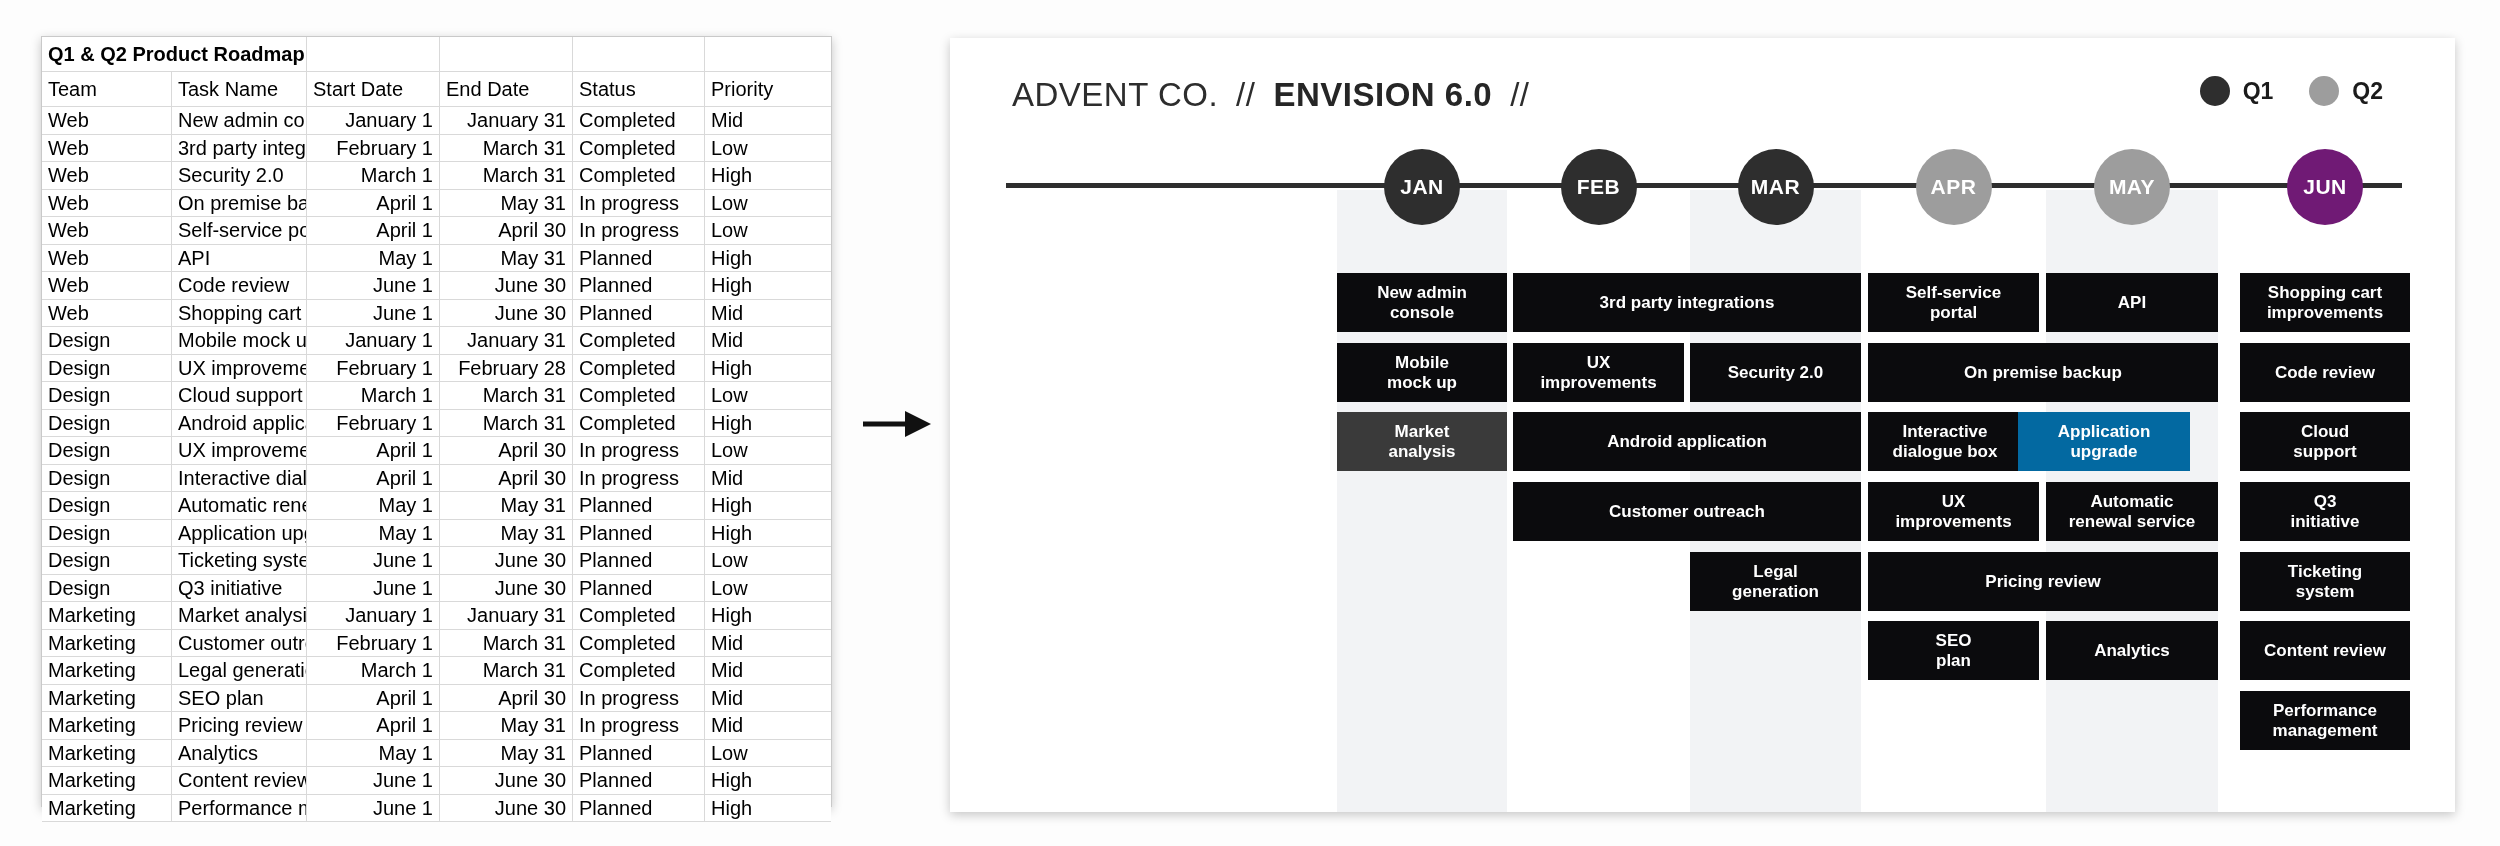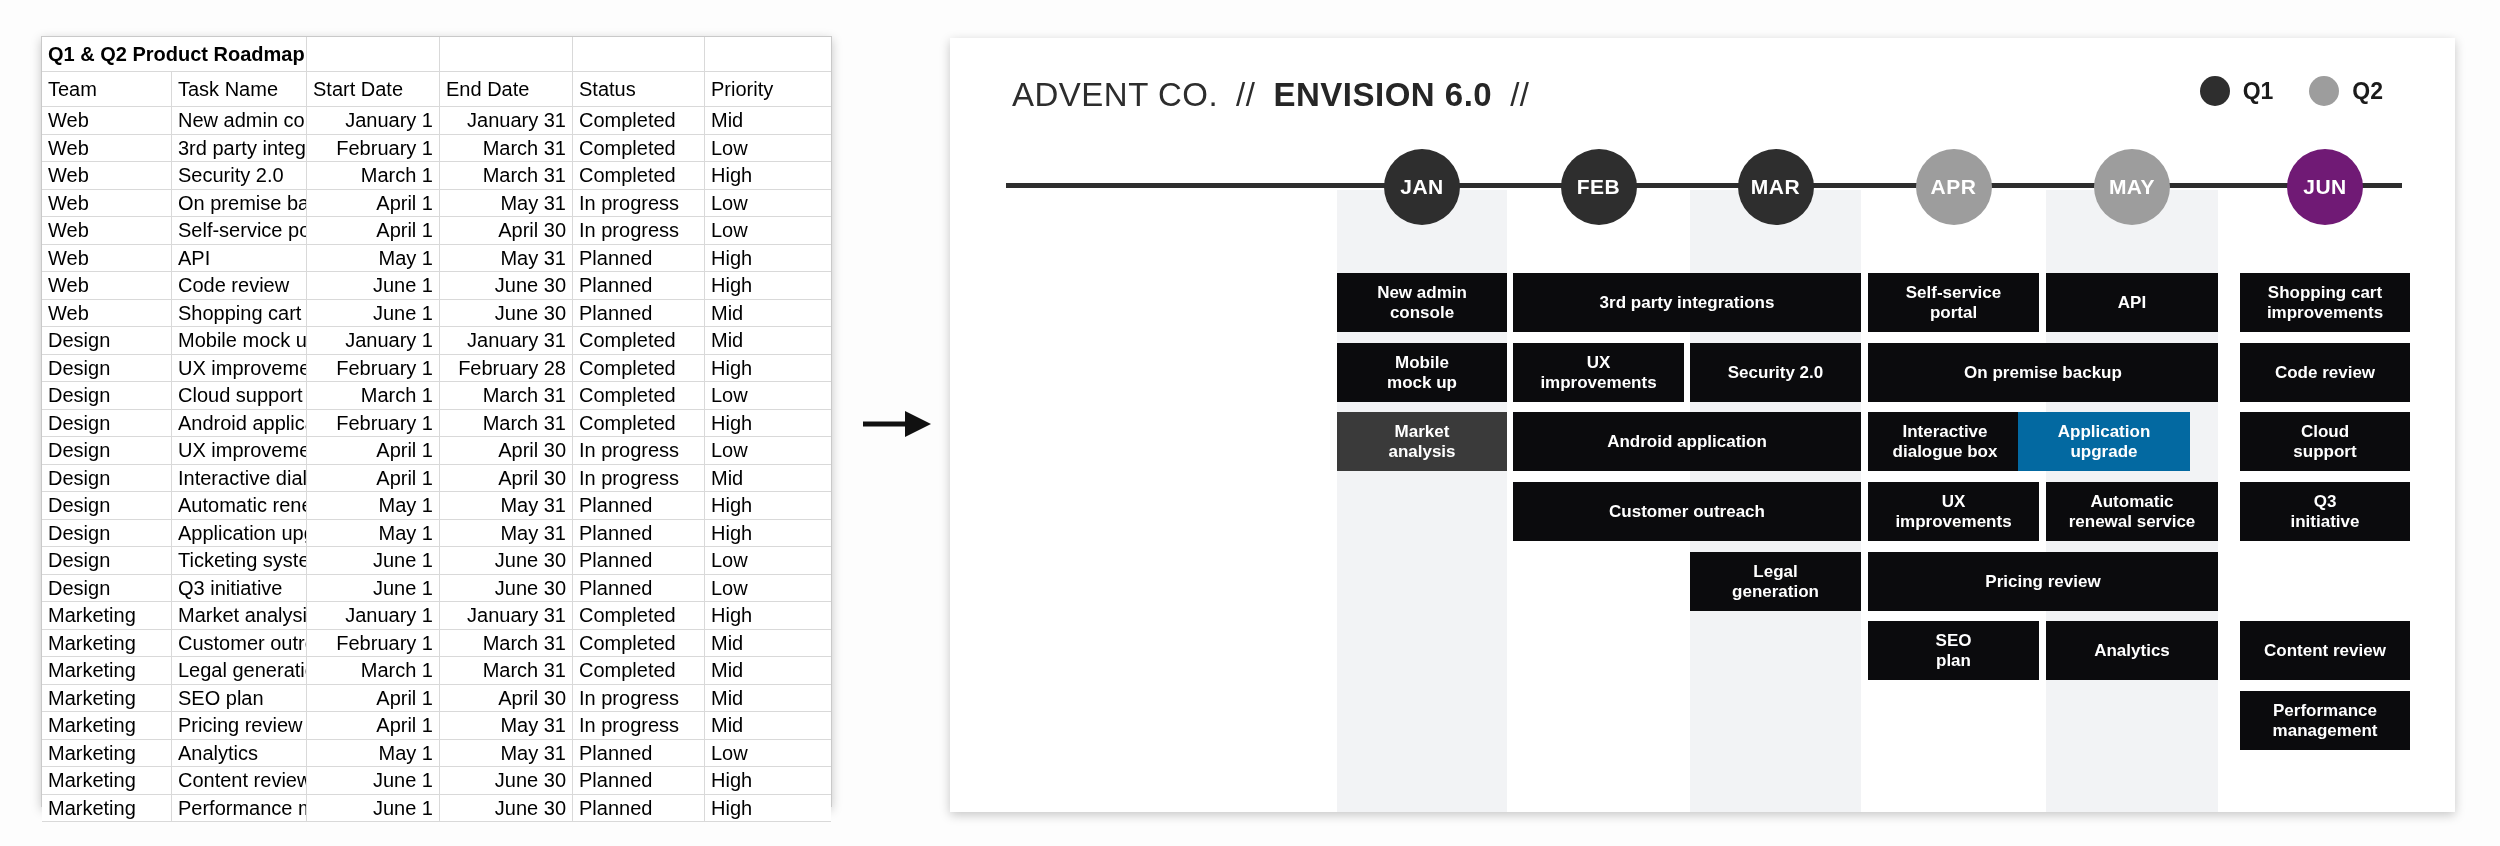--- a/index.html
+++ b/index.html
@@ -383,20 +383,24 @@
       <span>Q3
 initiative</span>
     </div>
     <div class="bar" style="left: 740px; width: 171px; top: 514px; background: rgb(11, 11, 13);">
       <span>Legal
 generation</span>
     </div>
     <div class="bar" style="left: 918px; width: 350px; top: 514px; background: rgb(11, 11, 13);">
       <span>Pricing review</span>
     </div>
+    <div class="bar" style="left: 1290px; width: 170px; top: 514px; background: rgb(11, 11, 13);">
+      <span>Ticketing
+system</span>
+    </div>
     <div class="bar" style="left: 918px; width: 171px; top: 583px; background: rgb(11, 11, 13);">
       <span>SEO
 plan</span>
     </div>
     <div class="bar" style="left: 1096px; width: 172px; top: 583px; background: rgb(11, 11, 13);">
       <span>Analytics</span>
     </div>
     <div class="bar" style="left: 1290px; width: 170px; top: 583px; background: rgb(11, 11, 13);">
       <span>Content review</span>
     </div>

